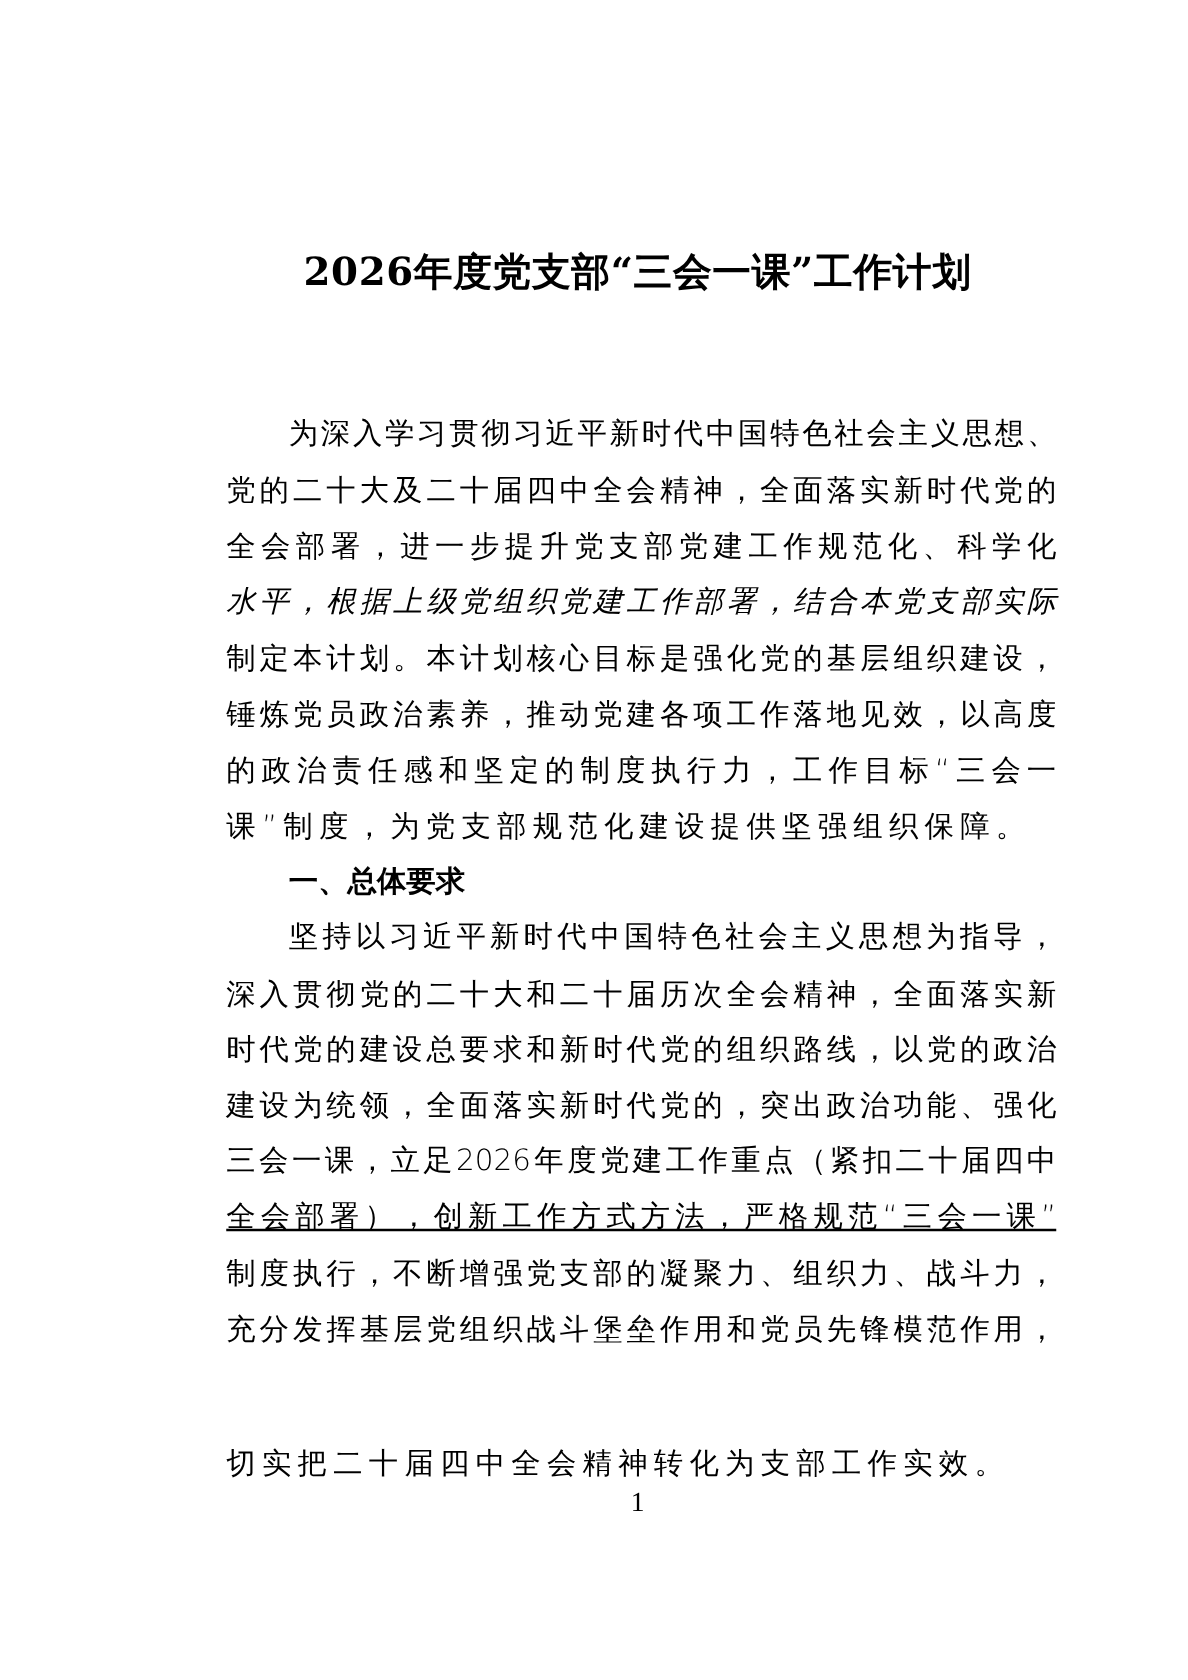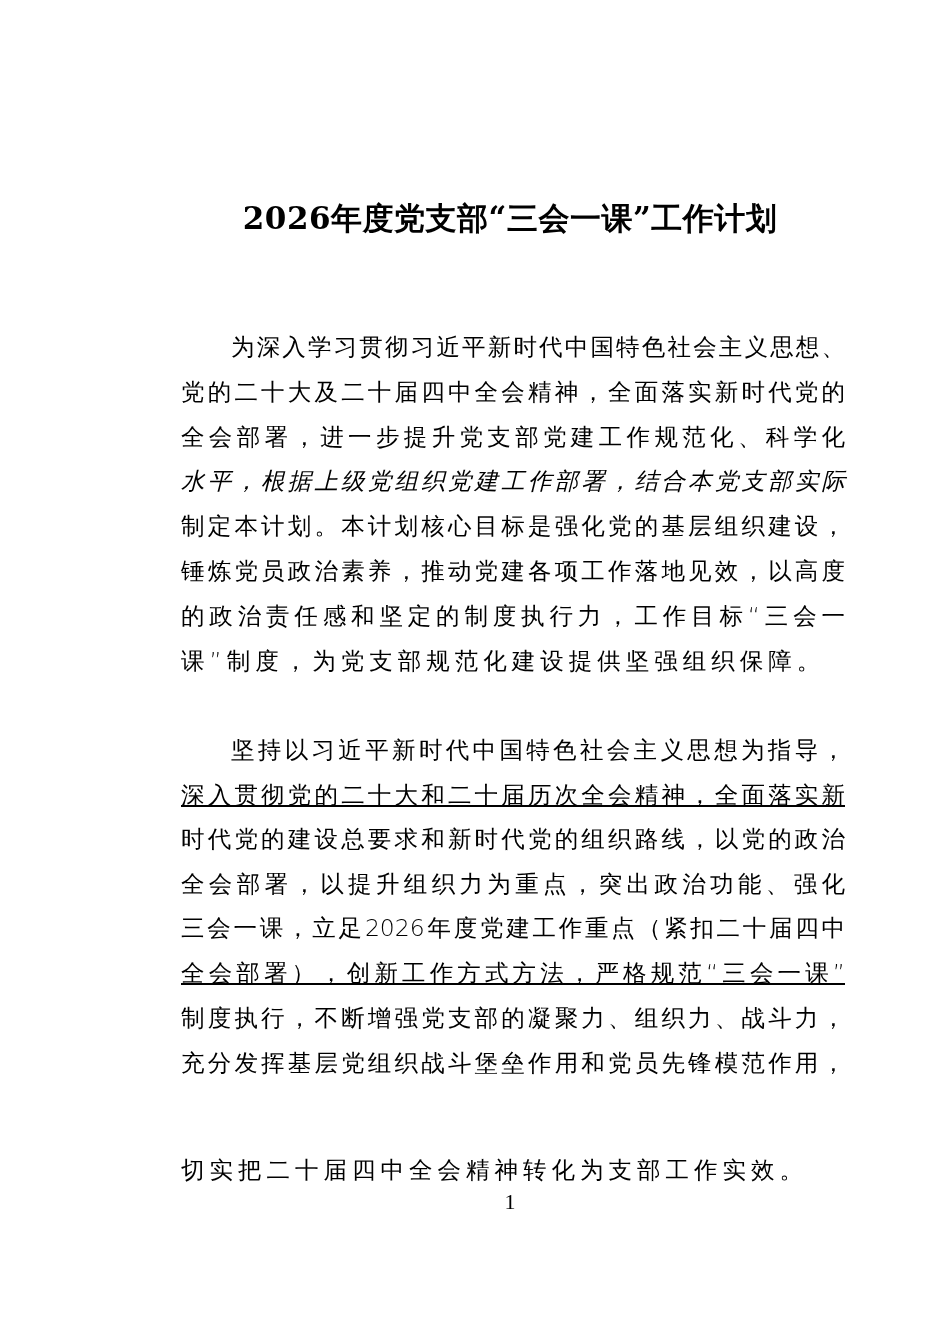--- a/index.html
+++ b/index.html
@@ -90,25 +90,26 @@
     <div class="line indent" style="top:325px;">为深入学习贯彻习近平新时代中国特色社会主义思想、</div>
     <div class="line" style="top:370px;">党的二十大及二十届四中全会精神，全面落实新时代党的</div>
     <div class="line" style="top:415px;">全会部署，进一步提升党支部党建工作规范化、科学化</div>
     <div class="line" style="top:459px;font-style:italic;">水平，根据上级党组织党建工作部署，结合本党支部实际</div>
     <div class="line" style="top:504px;">制定本计划。本计划核心目标是强化党的基层组织建设，</div>
     <div class="line" style="top:549px;">锤炼党员政治素养，推动党建各项工作落地见效，以高度</div>
     <div class="line" style="top:594px;">的政治责任感和坚定的制度执行力，工作目标“三会一</div>
     <div class="line last" style="top:639px;">课”制度，为党支部规范化建设提供坚强组织保障。</div>
   </div>
 
+  <div class="heading" style="top:683px;">一、总体要求</div>
   <div>
     <div class="line indent" style="top:728px;">坚持以习近平新时代中国特色社会主义思想为指导，</div>
-    <div class="line" style="top:773px;text-decoration:underline;">深入贯彻党的二十大和二十届历次全会精神，全面落实新</div>
+    <div class="line" style="top:773px;">深入贯彻党的二十大和二十届历次全会精神，全面落实新</div>
     <div class="line" style="top:817px;">时代党的建设总要求和新时代党的组织路线，以党的政治</div>
-    <div class="line" style="top:862px;">全会部署，以提升组织力为重点，突出政治功能、强化</div>
+    <div class="line" style="top:862px;">建设为统领，全面落实新时代党的，突出政治功能、强化</div>
     <div class="line" style="top:906px;">三会一课，立足2026年度党建工作重点（紧扣二十届四中</div>
     <div class="line" style="top:951px;text-decoration:underline;">全会部署），创新工作方式方法，严格规范“三会一课”</div>
     <div class="line" style="top:996px;">制度执行，不断增强党支部的凝聚力、组织力、战斗力，</div>
     <div class="line" style="top:1041px;">充分发挥基层党组织战斗堡垒作用和党员先锋模范作用，</div>
     <div class="line last" style="top:1148px;">切实把二十届四中全会精神转化为支部工作实效。</div>
   </div>
 
 
   <div class="page-number">1</div>
 </div>

